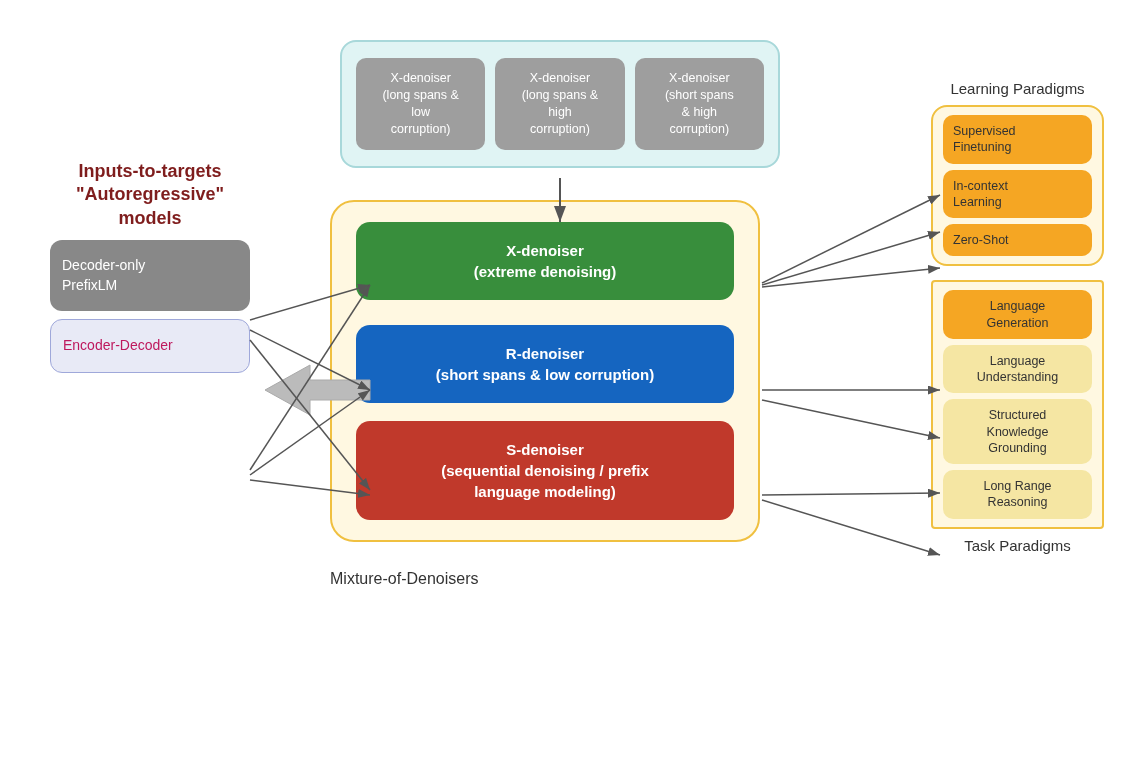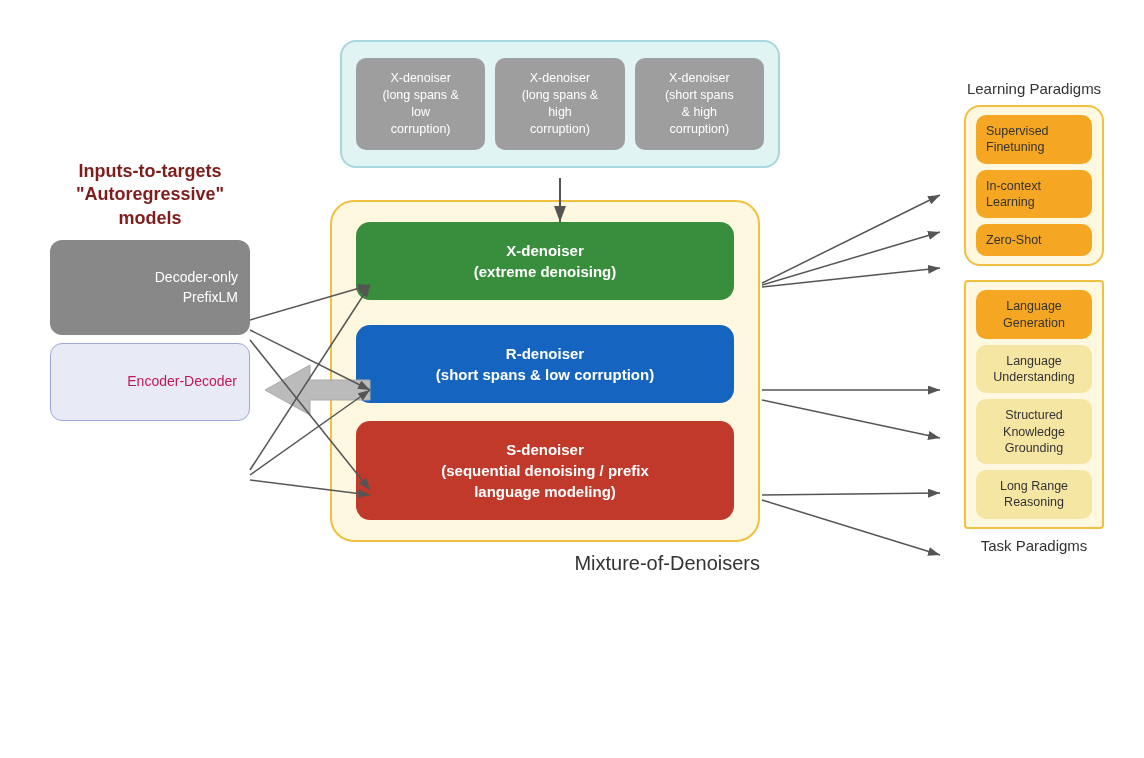--- a/index.html
+++ b/index.html
@@ -27,22 +27,22 @@
     .left-label {
       font-size: 18px;
       font-weight: 700;
       color: #7f1d1d;
       line-height: 1.3;
       margin-bottom: 10px;
       text-align: center;
     }
     .model-box {
       border-radius: 12px;
-      padding: 28px 12px;
-      text-align: right;
+      padding: 16px 12px;
+      text-align: left;
       font-size: 14px;
       color: #fff;
       font-weight: 500;
       line-height: 1.4;
       margin-bottom: 8px;
     }
     .decoder-box {
       background: #888;
       color: #fff;
     }
@@ -109,33 +109,33 @@
       font-size: 15px;
       color: #fff;
       font-weight: 600;
       line-height: 1.4;
     }
     .x-denoiser { background: #388e3c; }
     .r-denoiser { background: #1565c0; margin-top: 7px; }
     .s-denoiser { background: #c0392b; }
 
     .mod-label {
-      text-align: right;
-      font-size: 20px;
-      font-weight: 500;
-      color: #333;
-      margin-top: 10px;
+      text-align: left;
+      font-size: 16px;
+      font-weight: 500;
+      color: #333;
+      margin-top: 28px;
     }
 
     
     .right-section {
       position: absolute;
       right: 40px;
       top: 80px;
-      width: 140px;
+      width: 173px;
     }
     .paradigm-group-label {
       font-size: 15px;
       color: #333;
       font-weight: 400;
       margin-bottom: 8px;
       text-align: center;
     }
     .paradigm-container {
       border: 2px solid #f0c040;

